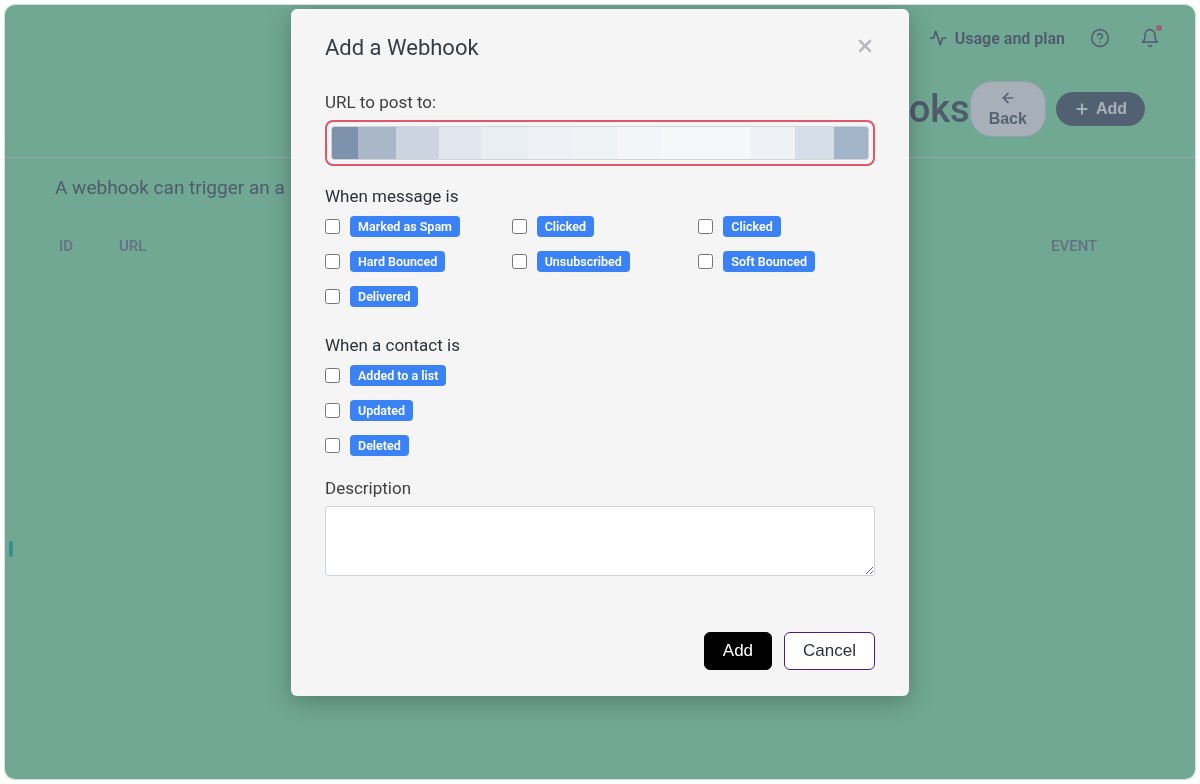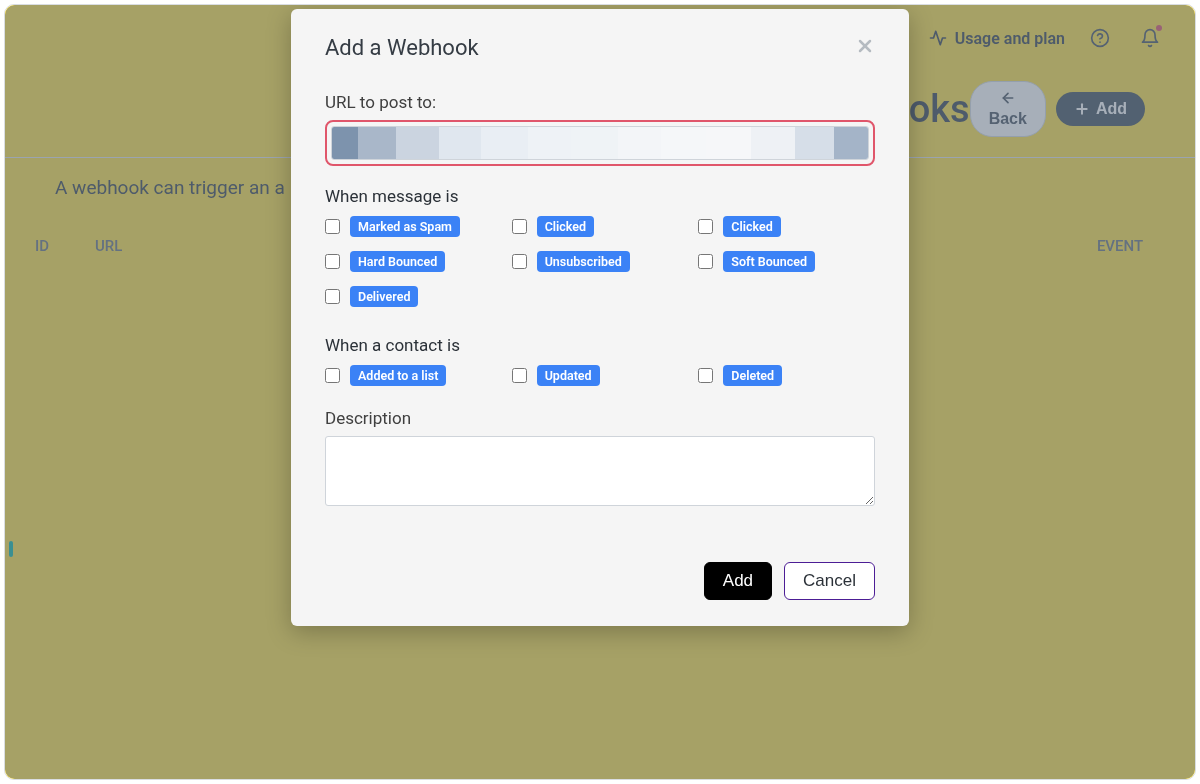--- a/index.html
+++ b/index.html
@@ -14,21 +14,21 @@
     .frame {
       position: absolute;
       top: 4px; left: 4px; right: 4px; bottom: 4px;
       border: 1px solid #d9dde2;
       border-radius: 10px;
       overflow: hidden;
     }
     .bg-page {
       width: 100%;
       height: 100%;
-      background: #fde047;
+      background: #86efac;
     }
     .top-bar {
       display: flex;
       justify-content: flex-end;
       align-items: center;
       gap: 20px;
       padding: 10px 30px 0 30px;
       height: 56px;
       color: #3b4652;
     }
@@ -84,28 +84,28 @@
       display: flex; align-items: center; gap: 6px;
       border:none;
     }
     .page-sub {
       padding: 18px 50px;
       color: #3b4652;
       font-size: 19px;
     }
     .table-head {
       display: flex;
-      padding: 20px 30px;
+      padding: 20px 54px;
       color: #6a7683;
       font-size: 15px;
       font-weight: 500;
     }
     .col-id { width: 60px; }
     .col-url { flex: 1; }
-    .col-events { width: 90px; text-align:center; }
+    .col-events { width: 90px; text-align:left; }
     .left-accent {
       position: absolute;
       left: 4px;
       top: 536px;
       width: 4px; height: 16px;
       background: #0fb9a8;
       border-radius: 2px;
     }
 
     
@@ -172,21 +172,21 @@
       margin-bottom: 10px;
     }
     .check-grid {
       display: grid;
       grid-template-columns: 1fr 1fr 1fr;
       row-gap: 14px;
       column-gap: 10px;
       margin-bottom: 28px;
     }
     .check-grid.single-col {
-      grid-template-columns: 1fr 1fr 1fr;
+      grid-template-columns: 1fr;
       margin-bottom: 22px;
     }
     .check-item {
       display: flex;
       align-items: center;
       gap: 10px;
     }
     .check-item input[type="checkbox"]{
       width:15px; height:15px;
     }

